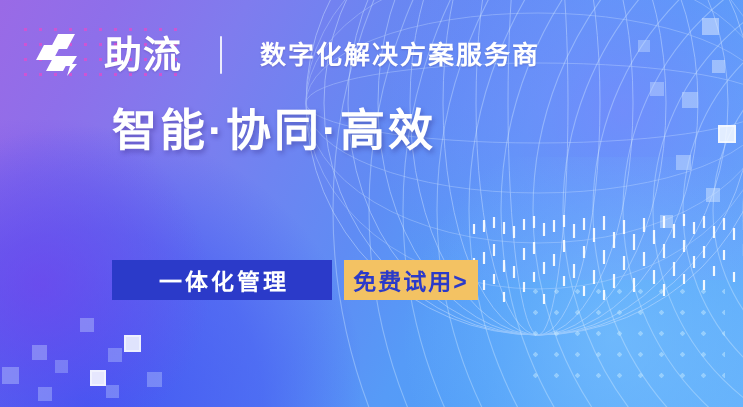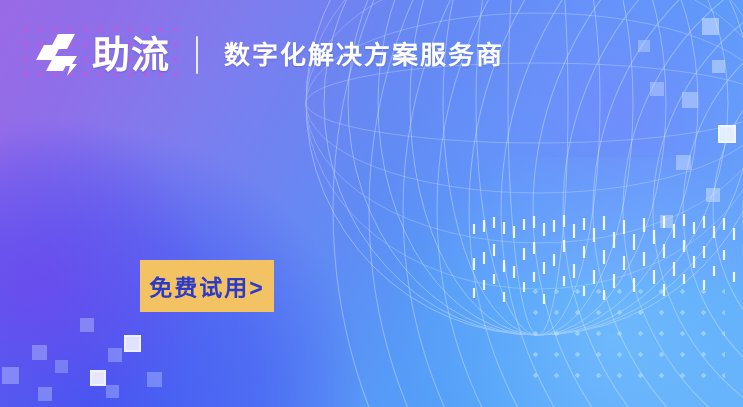--- a/index.html
+++ b/index.html
@@ -87,21 +87,21 @@
     pointer-events:none;
   }
   .wave svg{width:100%;height:100%;display:block;}
 
   
   .content{position:absolute;inset:0;}
 
   
   .header{
     position:absolute;left:30px;top:28px;
-    display:flex;align-items:center;gap:4px;
+    display:flex;align-items:center;gap:16px;
     height:54px;
     justify-content:flex-end;
   }
   .logo-mark{
     width:52px;height:46px;position:relative;flex:none;
   }
   .logo-mark svg{width:100%;height:100%;display:block;}
   .logo-word{
     color:#ffffff;font-size:38px;font-weight:700;letter-spacing:1px;
     margin-left:6px;line-height:1;
@@ -144,24 +144,24 @@
     width:220px;height:40px;
     border:none;cursor:pointer;
     font-family:inherit;
     padding:0 0 0 4px;
   }
   .btn-cta{
     background:#f3c263;
     color:#2b3ac9;
     font-size:23px;font-weight:700;letter-spacing:2px;
     display:flex;align-items:center;justify-content:center;
-    width:134px;height:52px;
+    width:134px;height:40px;
     border:none;cursor:pointer;
     font-family:inherit;
-    margin-left:28px;
+    margin-left:12px;
   }
 </style>
 </head>
 <body>
 
 <div class="banner">
 
   <div class="tr-wash"></div>
   <div class="bl-wash"></div>
   <div class="bl-wash2"></div>
@@ -331,20 +331,22 @@
       </div>
 
       <div class="logo-word">助流</div>
 
       <div class="divider"></div>
 
       <div class="tagline">数字化解决方案服务商</div>
     </div>
 
     <div class="headline">
+      <div class="h-line">智能·协同·高效</div>
     </div>
 
     <div class="btn-row">
+      <button class="btn-primary">一体化管理</button>
       <button class="btn-cta">免费试用&gt;</button>
     </div>
 
   </div>
 </div>
 
 </body></html>

